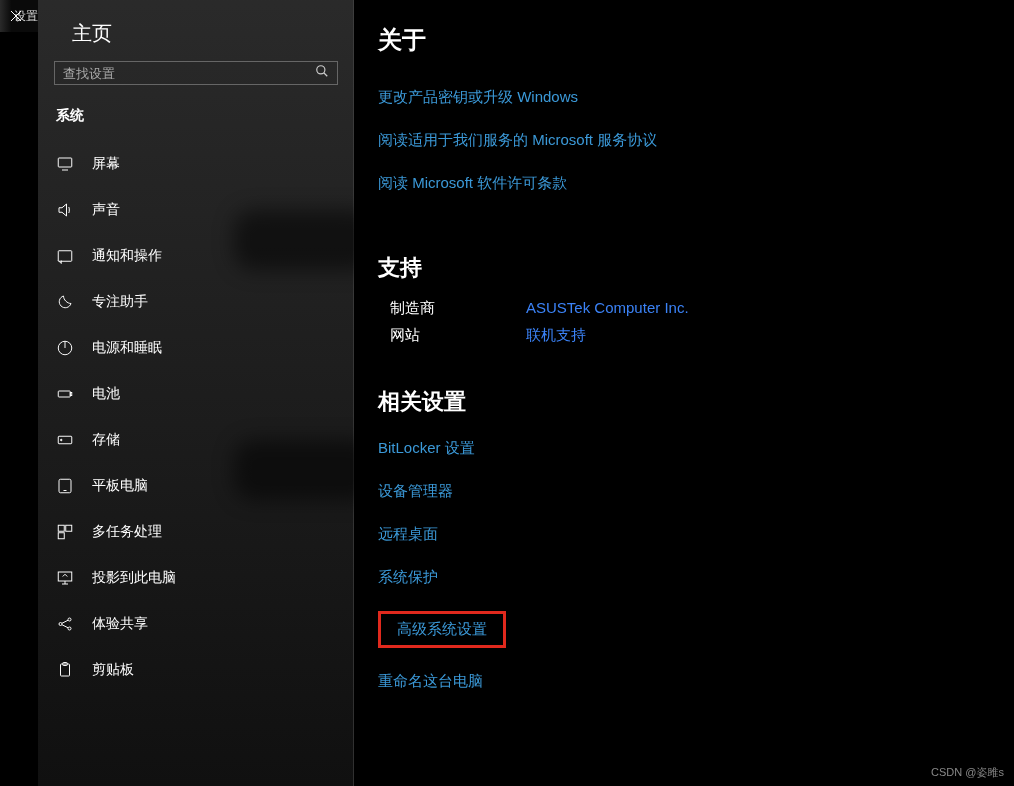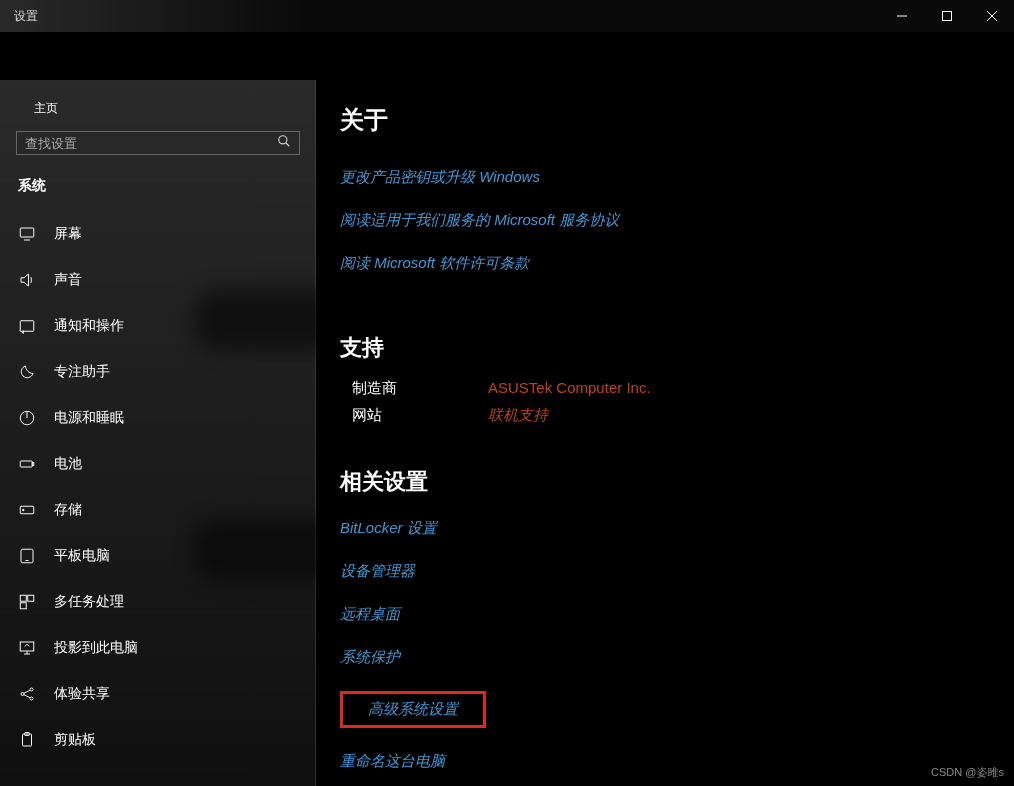--- a/index.html
+++ b/index.html
@@ -1,43 +1,43 @@
 <!DOCTYPE html>
 <html><head>
   <meta charset="utf-8">
   <style>
     * { margin: 0; padding: 0; box-sizing: border-box; font-family: "Microsoft YaHei", "Segoe UI", sans-serif; }
     body { width: 1014px; height: 786px; background: #000; overflow: hidden; color: #fff; }
-    .window { width: 100%; height: 100%; display: flex; flex-direction: column; gap: 48px; }
+    .window { width: 100%; height: 100%; display: flex; flex-direction: row; }
     .titlebar { height: 32px; display: flex; align-items: center; background: linear-gradient(90deg, #2a2a2a 0%, #0a0a0a 30%); position: relative; }
     .titlebar .title { padding-left: 14px; font-size: 12px; color: #ddd; }
     .win-controls { position: absolute; right: 0; top: 0; display: flex; }
     .win-btn { width: 45px; height: 32px; display: flex; align-items: center; justify-content: center; color: #fff; }
     .win-btn svg { width: 10px; height: 10px; stroke: #fff; stroke-width: 1; fill: none; }
     .body { flex: 1; display: flex; overflow: hidden; }
     .sidebar { width: 316px; background: linear-gradient(180deg, rgba(60,60,60,0.7) 0%, rgba(20,20,20,0.8) 100%); padding: 8px 0; overflow-y: auto; position: relative; }
     .sidebar::before { content:''; position:absolute; right:0; top:0; bottom:0; width:1px; background: rgba(80,80,80,0.5); }
-    .home-row { display: flex; align-items: center; gap: 16px; padding: 12px 18px 14px; font-size: 12px; }
+    .home-row { display: flex; align-items: center; gap: 16px; padding: 12px 18px 14px; font-size: 20px; }
     .search-wrap { padding: 0 16px 18px; }
     .search { display: flex; align-items: center; height: 24px; border: 1px solid #666; background: rgba(40,40,40,0.6); padding: 0 8px; }
     .search input { flex: 1; background: transparent; border: none; outline: none; color: #fff; font-size: 13px; }
     .search input::placeholder { color: #aaa; }
     .search .sicon { color: #ccc; }
     .cat { padding: 4px 18px 16px; font-size: 14px; font-weight: bold; }
     .nav-item { display: flex; align-items: center; gap: 18px; padding: 14px 18px; font-size: 14px; color: #fff; }
     .nav-item .nicon { width: 18px; height: 18px; display:flex; align-items:center; justify-content:center; }
     .nav-item .nicon svg { width:18px; height:18px; stroke:#fff; stroke-width:1.3; fill:none; }
     .content { flex: 1; background: #000; padding: 24px 0 24px 24px; overflow-y: auto; position: relative; }
     .content h1 { font-size: 24px; font-weight: 600; margin-bottom: 26px; }
     .content h2 { font-size: 22px; font-weight: 600; margin: 42px 0 16px; }
-    .link { color: #3b99d8; font-size: 15px; display: inline-block; margin: 6px 0 18px; font-style: italic; }
+    .link { color: #3b99d8; font-size: 15px; display: inline-block; margin: 6px 0 18px; }
     .kv { display: flex; font-size: 15px; margin: 4px 12px 8px; }
     .kv .k { width: 136px; color: #fff; }
-    .kv .v { color: #c2410c; }
-    .highlight { border: 3px solid #e0291d; padding: 6px 25px; display: inline-block; }
+    .kv .v { color: #3b82f6; }
+    .highlight { border: 3px solid #e0291d; padding: 6px 16px; display: inline-block; }
     .watermark { position: absolute; right: 10px; bottom: 6px; font-size: 11px; color: #888; }
     .blur-blob { position: absolute; width: 140px; height: 60px; background: rgba(0,0,0,0.5); border-radius: 20px; filter: blur(10px); pointer-events:none; }
   </style>
 </head>
 <body>
 
 <div class="window">
   <div class="titlebar">
     <span class="title">设置</span>
     <div class="win-controls">

